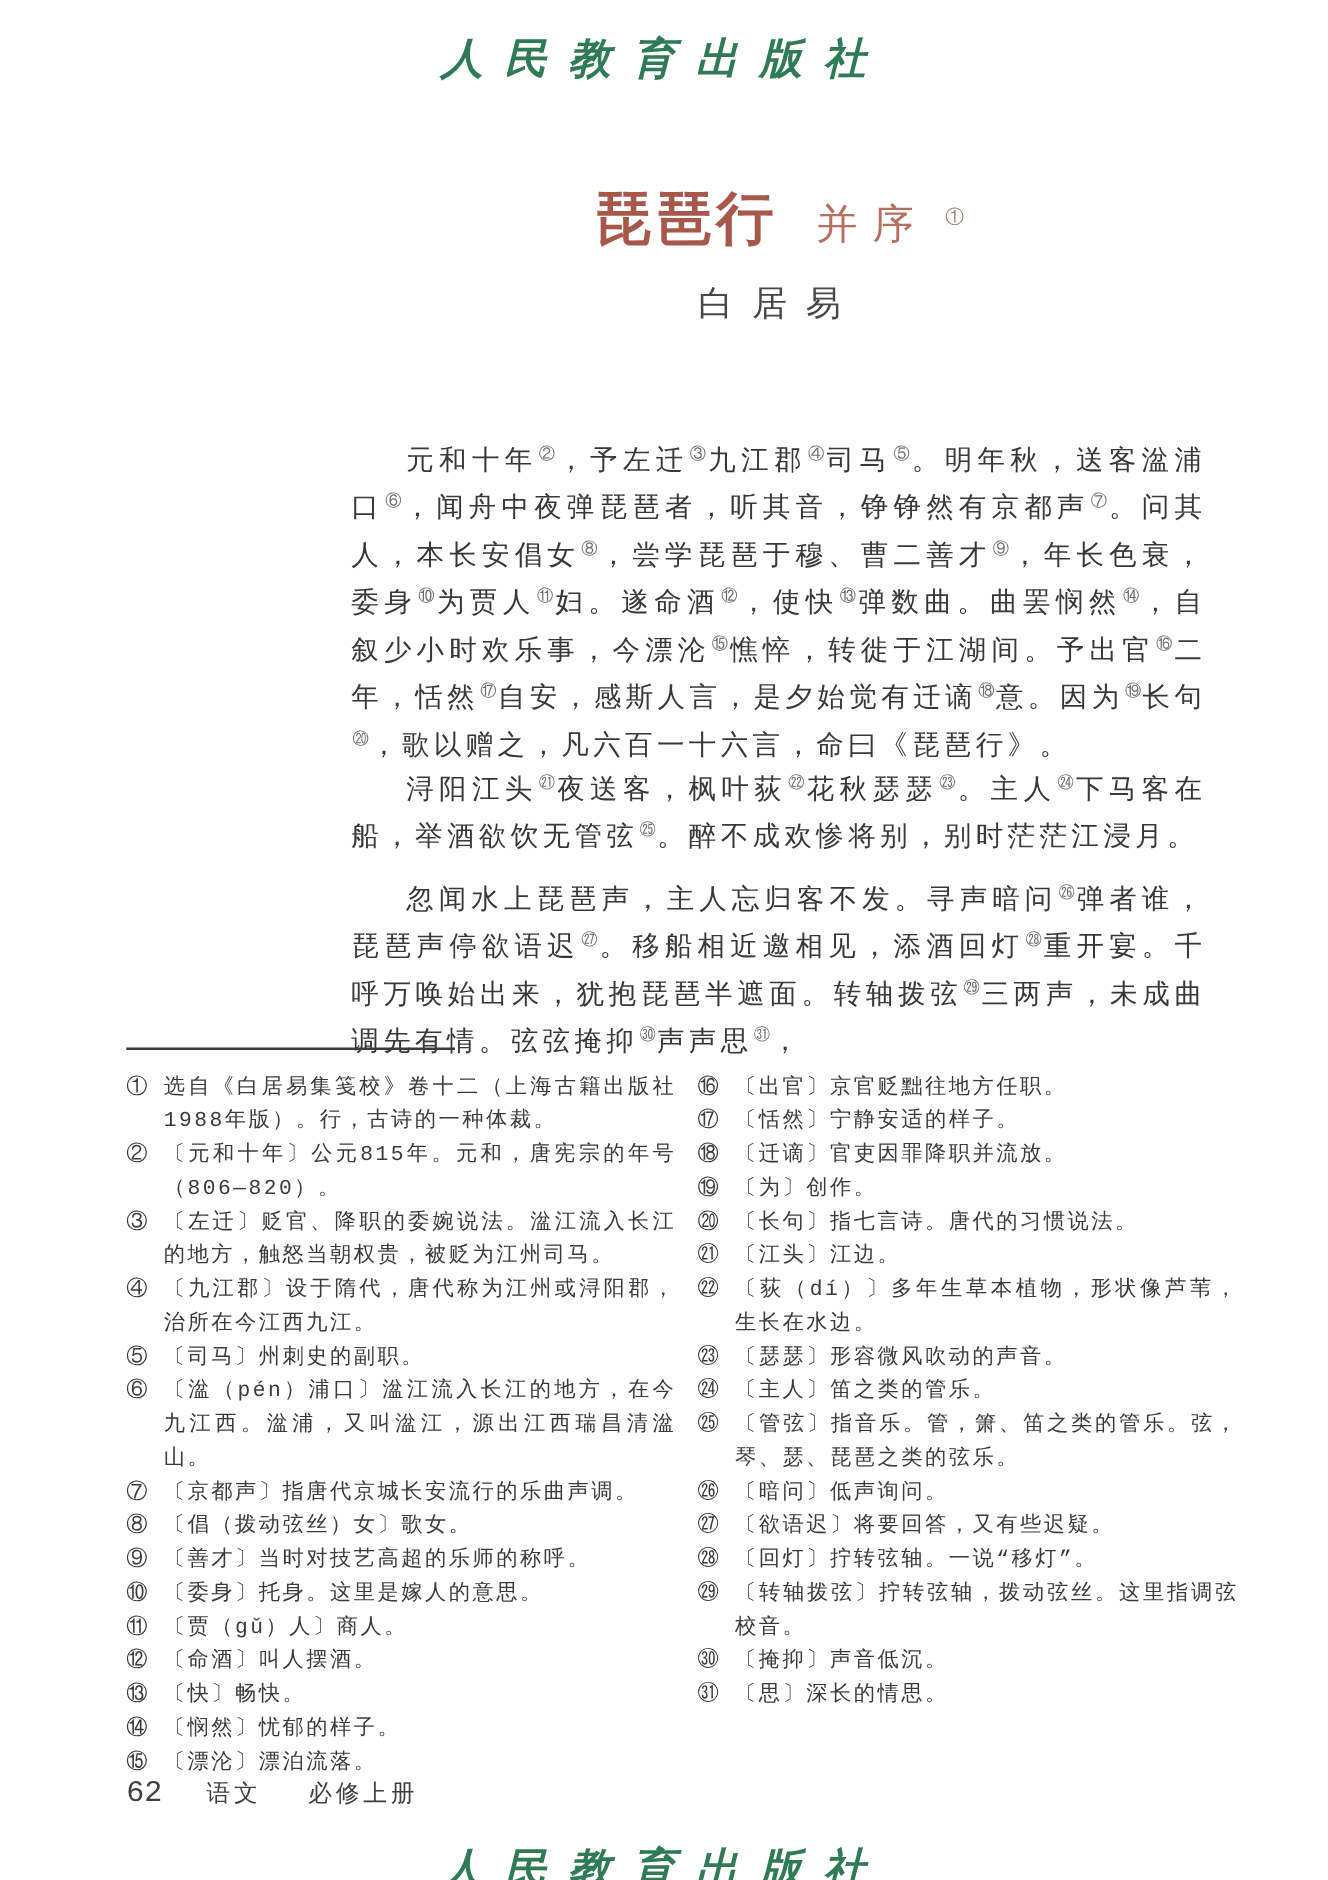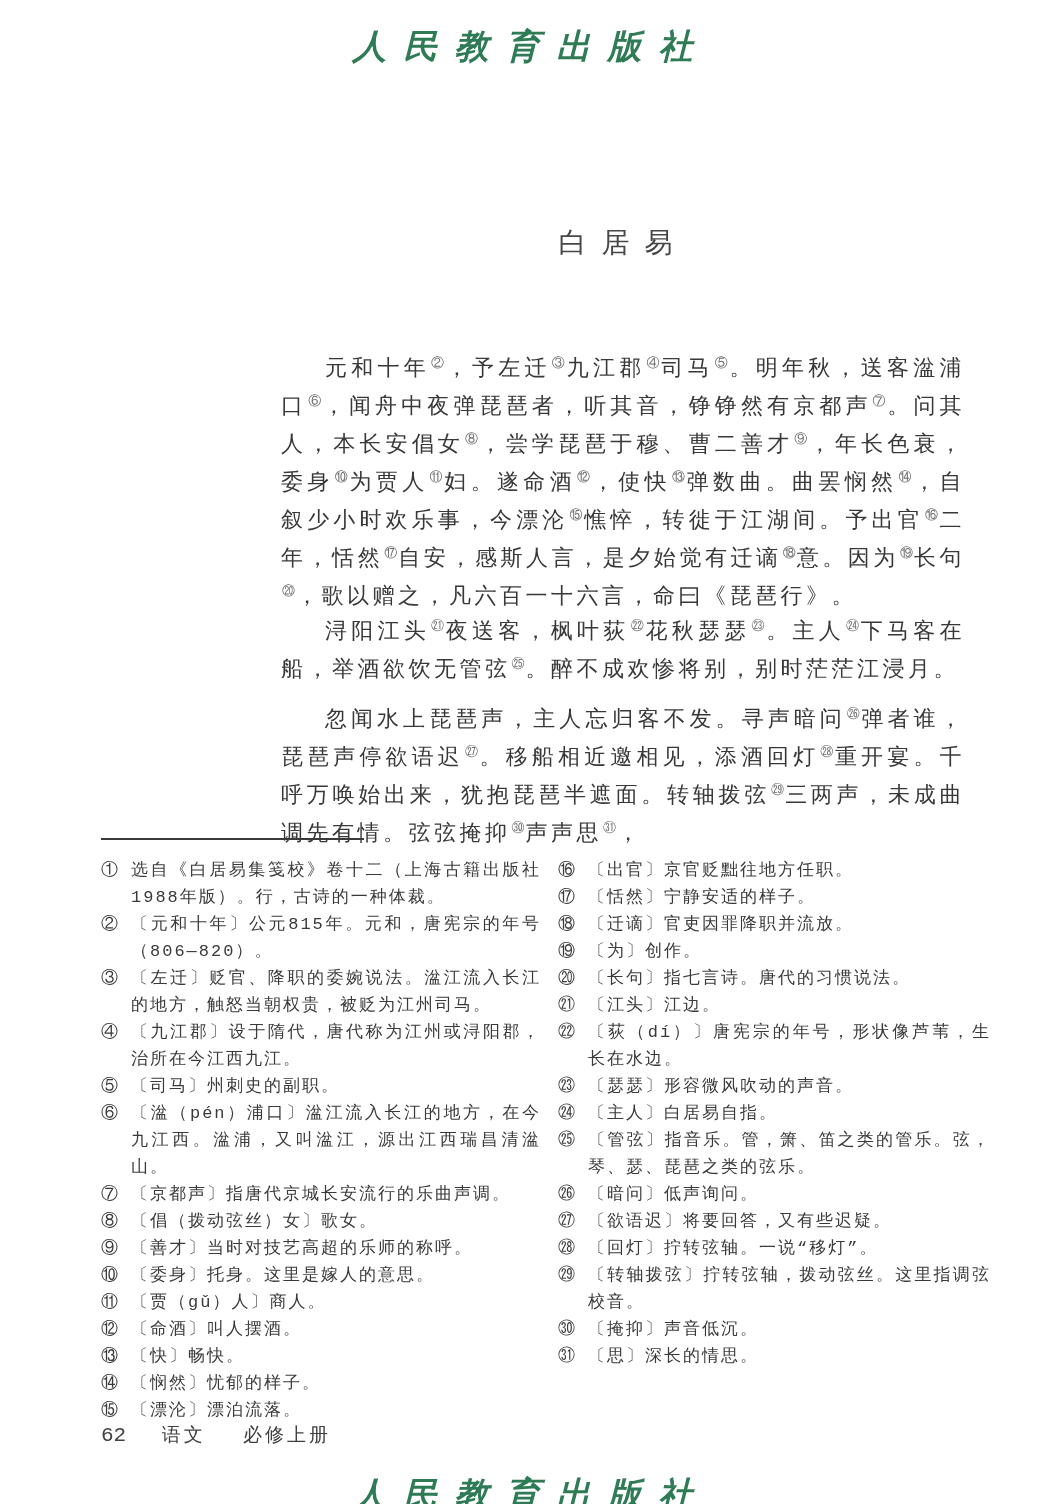--- a/index.html
+++ b/index.html
@@ -48,32 +48,37 @@
   .fn-rule { width:263px; height:0; border-top:2px solid #3a3a3a; margin-bottom:17px; }
   .fn-item {
     display:flex; font-size:17px; line-height:27px; letter-spacing:2px;
     color:#3a3a3a; text-align:justify;
   }
   .fn-num  { flex:0 0 30px; }
   .fn-text { flex:1; }
 
   
   .footer { position:absolute; top:1404px; left:100px; font-size:19px; color:#404040; white-space:nowrap; }
-  .footer .pagenum { font-size:21px; margin-right:24px; }
+  .footer .pagenum { font-size:24px; margin-right:24px; }
   .footer .subject { margin-right:26px; letter-spacing:3px; }
   .footer .volume  { letter-spacing:3px; }
 </style>
 </head>
 <body>
 
 <div class="page">
 
   <div class="logo logo-top">人民教育出版社</div>
 
   <div class="main-col">
+    <h1 class="title">
+      <span class="title-main">琵琶行</span>
+      <span class="title-sub">并序</span>
+      <sup class="title-sup">①</sup>
+    </h1>
 
     <div class="author">白居易</div>
 
     <p class="bodytext preface">元和十年<sup class="ref">②</sup>，予左迁<sup class="ref">③</sup>九江郡<sup class="ref">④</sup>司马<sup class="ref">⑤</sup>。明年秋，送客湓浦口<sup class="ref">⑥</sup>，闻舟中夜弹琵琶者，听其音，铮铮然有京都声<sup class="ref">⑦</sup>。问其人，本长安倡女<sup class="ref">⑧</sup>，尝学琵琶于穆、曹二善才<sup class="ref">⑨</sup>，年长色衰，委身<sup class="ref">⑩</sup>为贾人<sup class="ref">⑪</sup>妇。遂命酒<sup class="ref">⑫</sup>，使快<sup class="ref">⑬</sup>弹数曲。曲罢悯然<sup class="ref">⑭</sup>，自叙少小时欢乐事，今漂沦<sup class="ref">⑮</sup>憔悴，转徙于江湖间。予出官<sup class="ref">⑯</sup>二年，恬然<sup class="ref">⑰</sup>自安，感斯人言，是夕始觉有迁谪<sup class="ref">⑱</sup>意。因为<sup class="ref">⑲</sup>长句<sup class="ref">⑳</sup>，歌以赠之，凡六百一十六言，命曰《琵琶行》。</p>
 
     <p class="bodytext poem-2">忽闻水上琵琶声，主人忘归客不发。寻声暗问<sup class="ref">㉖</sup>弹者谁，琵琶声停欲语迟<sup class="ref">㉗</sup>。移船相近邀相见，添酒回灯<sup class="ref">㉘</sup>重开宴。千呼万唤始出来，犹抱琵琶半遮面。转轴拨弦<sup class="ref">㉙</sup>三两声，未成曲调先有情。弦弦掩抑<sup class="ref">㉚</sup>声声思<sup class="ref">㉛</sup>，</p>
 
     <p class="bodytext poem-1">浔阳江头<sup class="ref">㉑</sup>夜送客，枫叶荻<sup class="ref">㉒</sup>花秋瑟瑟<sup class="ref">㉓</sup>。主人<sup class="ref">㉔</sup>下马客在船，举酒欲饮无管弦<sup class="ref">㉕</sup>。醉不成欢惨将别，别时茫茫江浸月。</p>
   </div>
 
@@ -164,29 +169,29 @@
           <div class="fn-item">
             <span class="fn-num">⑳</span>
             <span class="fn-text">〔长句〕指七言诗。唐代的习惯说法。</span>
           </div>
           <div class="fn-item">
             <span class="fn-num">㉑</span>
             <span class="fn-text">〔江头〕江边。</span>
           </div>
           <div class="fn-item">
             <span class="fn-num">㉒</span>
-            <span class="fn-text">〔荻（dí）〕唐宪宗的年号，形状像芦苇，生长在水边。</span>
+            <span class="fn-text">〔荻（dí）〕多年生草本植物，形状像芦苇，生长在水边。</span>
           </div>
           <div class="fn-item">
             <span class="fn-num">㉓</span>
             <span class="fn-text">〔瑟瑟〕形容微风吹动的声音。</span>
           </div>
           <div class="fn-item">
             <span class="fn-num">㉔</span>
-            <span class="fn-text">〔主人〕白居易自指。</span>
+            <span class="fn-text">〔主人〕笛之类的管乐。</span>
           </div>
           <div class="fn-item">
             <span class="fn-num">㉕</span>
             <span class="fn-text">〔管弦〕指音乐。管，箫、笛之类的管乐。弦，琴、瑟、琵琶之类的弦乐。</span>
           </div>
           <div class="fn-item">
             <span class="fn-num">㉖</span>
             <span class="fn-text">〔暗问〕低声询问。</span>
           </div>
           <div class="fn-item">

